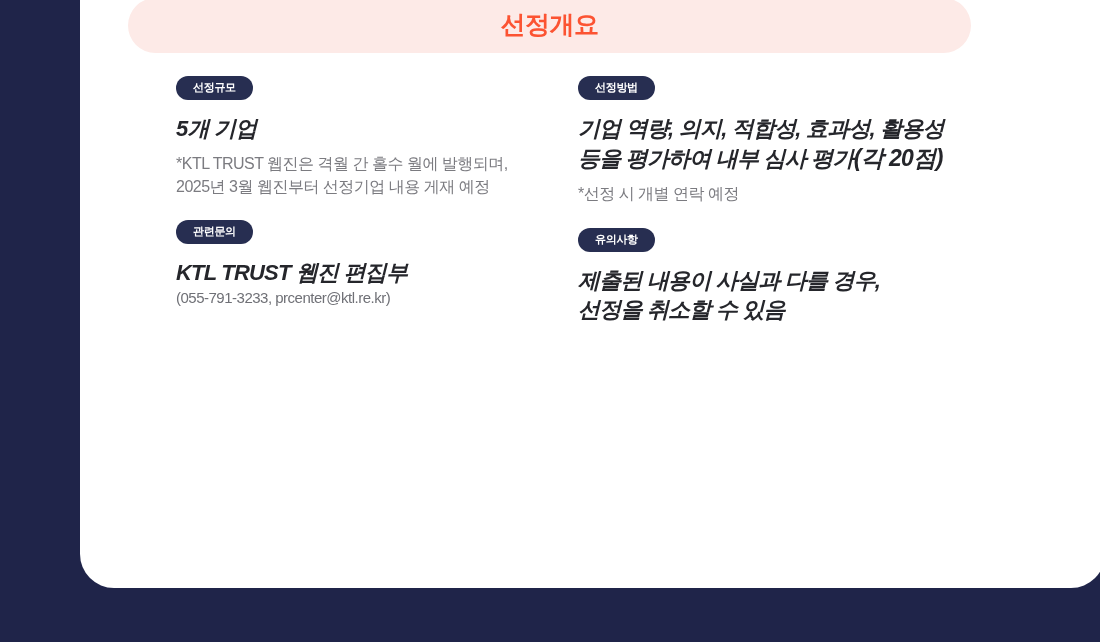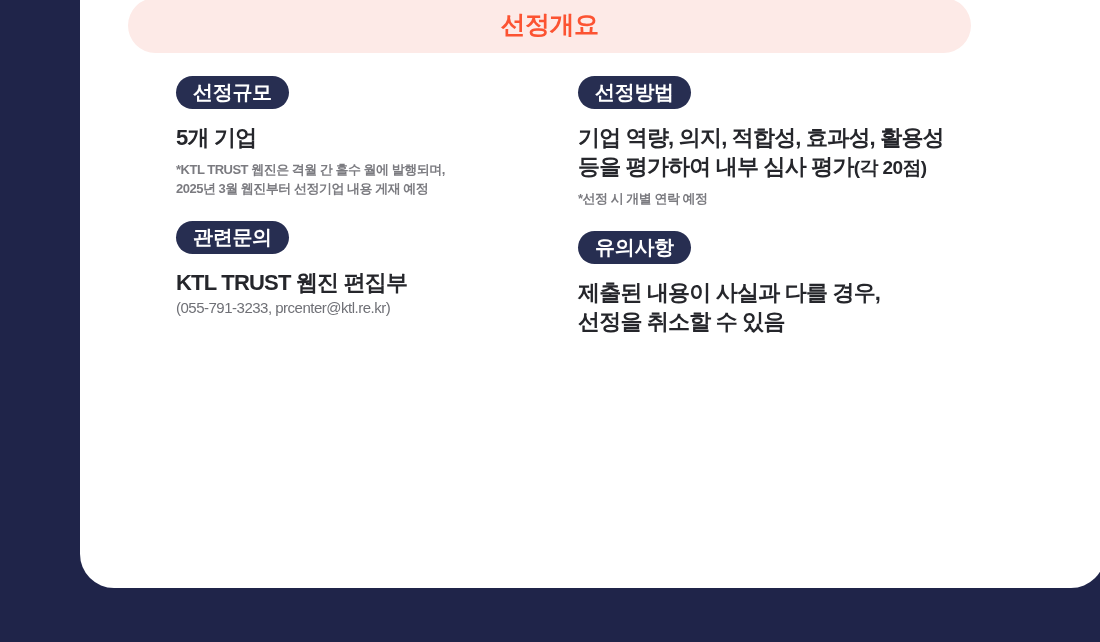--- a/index.html
+++ b/index.html
@@ -62,47 +62,48 @@
   }
   .column.left  { margin-left: 96px; }
   .column.right { margin-left: 2px; }
 
   .block { margin-bottom: 22px; }
 
   .badge {
     display: inline-block;
     background: #272e51;
     color: #ffffff;
-    font-size: 20px;
+    font-size: 11px;
     font-weight: bold;
     letter-spacing: -0.3px;
     padding: 6px 17px 7px 17px;
     border-radius: 999px;
     line-height: 1;
     text-align: right;
   }
 
   .headline {
     margin-top: 14px;
     color: #25262b;
     font-size: 22px;
     font-weight: bold;
     letter-spacing: -0.8px;
     line-height: 1.32;
+    font-style: italic;
   }
   .headline .small {
-    font-size: 19px;
+    font-size: 23px;
     letter-spacing: -0.6px;
   }
 
   .note {
     margin-top: 9px;
     color: #7b7b80;
-    font-size: 13px;
-    font-weight: bold;
+    font-size: 16px;
+    font-weight: normal;
     letter-spacing: -0.5px;
     line-height: 1.45;
   }
   .note.tight { }
 
   .subline {
     color: #6f7076;
     font-size: 15px;
     letter-spacing: -0.5px;
     line-height: 1.4;

